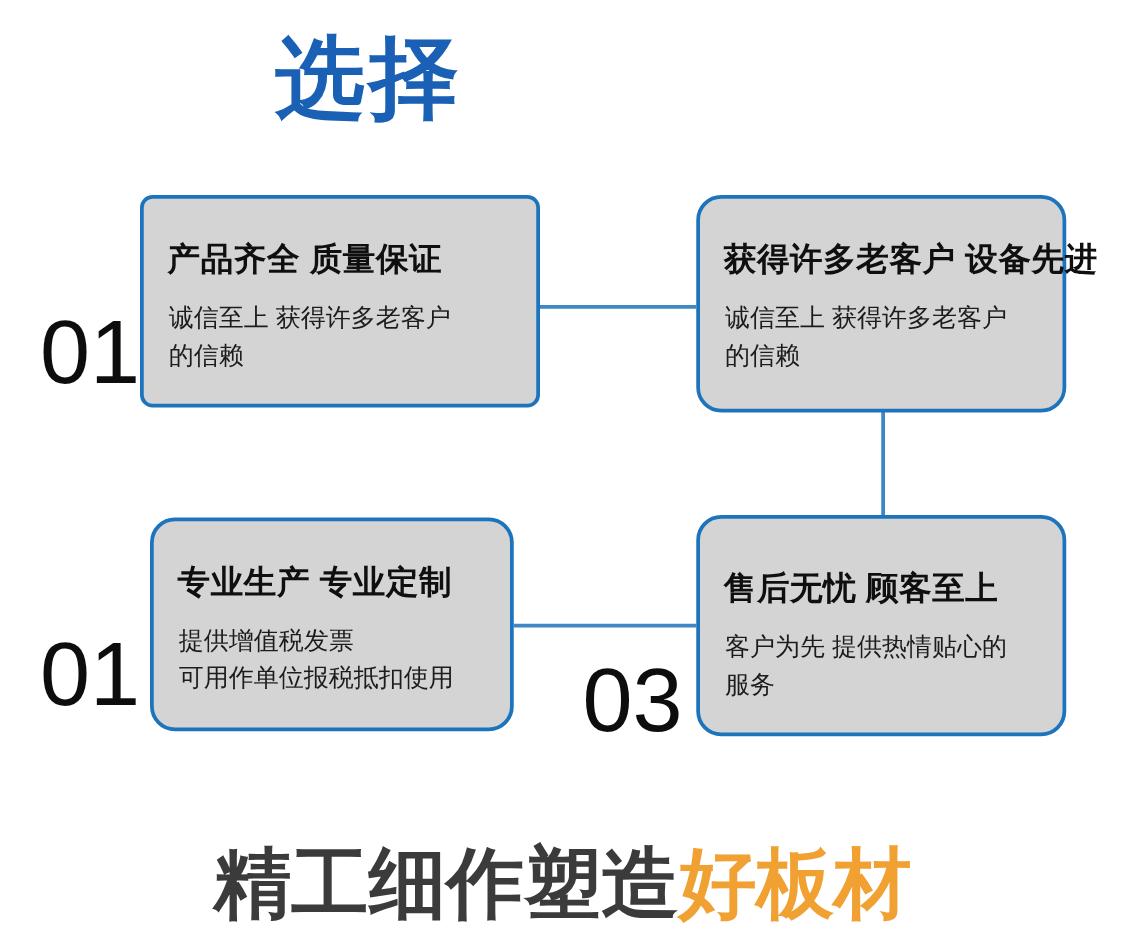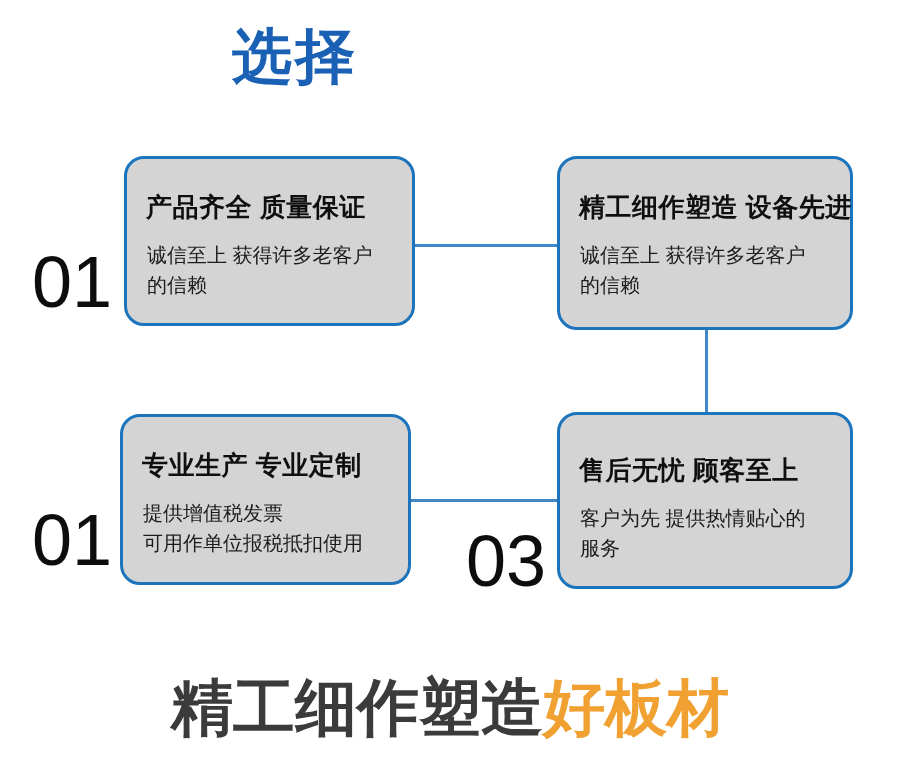--- a/index.html
+++ b/index.html
@@ -12,23 +12,23 @@
     width: 900px;
     height: 757px;
     background: #ffffff;
     overflow: hidden;
     font-family: "Liberation Sans", "DejaVu Sans", sans-serif;
   }
 
   
   .title-main {
     position: absolute;
-    left: 232px;
+    left: 220px;
     top: 24px;
-    font-size: 60px;
+    font-size: 72px;
     line-height: 1.1;
     font-weight: 900;
     letter-spacing: 3px;
     color: var(--title_blue);
   }
   .title-sub {
     position: absolute;
     left: 420px;
     top: 60px;
     font-size: 52px;
@@ -55,21 +55,21 @@
     color: #0f0f0f;
     white-space: nowrap;
   }
   .card-desc {
     margin: 15px 0 0 1px;
     font-size: 20px;
     line-height: 1.5;
     color: var(--text_dark);
     white-space: pre-line;
   }
-  #card-1 { left: 124px; top: 156px; width: 291px; height: 170px; }
+  #card-1 { left: 112px; top: 156px; width: 320px; height: 170px; border-radius: 10px; }
   #card-2 { left: 557px; top: 156px; width: 296px; height: 174px; }
   #card-3 { left: 557px; top: 412px; width: 296px; height: 177px; padding-top: 38px; }
   #card-4 { left: 120px; top: 414px; width: 291px; height: 171px; }
 
   
   .card-number {
     position: absolute;
     font-family: "Liberation Sans", sans-serif;
     font-weight: 400;
     font-size: 72px;
@@ -120,21 +120,21 @@
   <div class="card-number" id="num-03">03</div>
   <div class="card-number" id="num-04">01</div>
 
   <div class="card" id="card-1">
     <h3 class="card-title">产品齐全 质量保证</h3>
     <p class="card-desc">诚信至上 获得许多老客户
 的信赖</p>
   </div>
 
   <div class="card" id="card-2">
-    <h3 class="card-title">精工细作塑造 设备先进</h3>
+    <h3 class="card-title">获得许多老客户 设备先进</h3>
     <p class="card-desc">诚信至上 获得许多老客户
 的信赖</p>
   </div>
 
   <div class="card" id="card-4">
     <h3 class="card-title">专业生产 专业定制</h3>
     <p class="card-desc">提供增值税发票
 可用作单位报税抵扣使用</p>
   </div>
 

